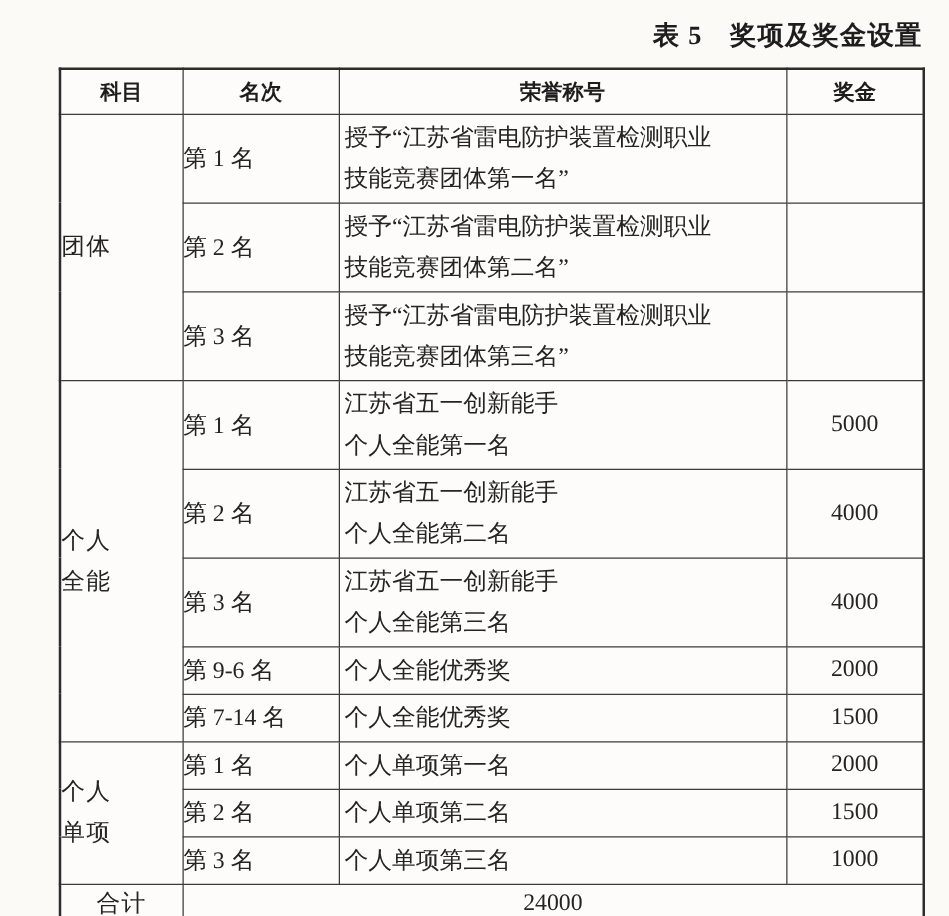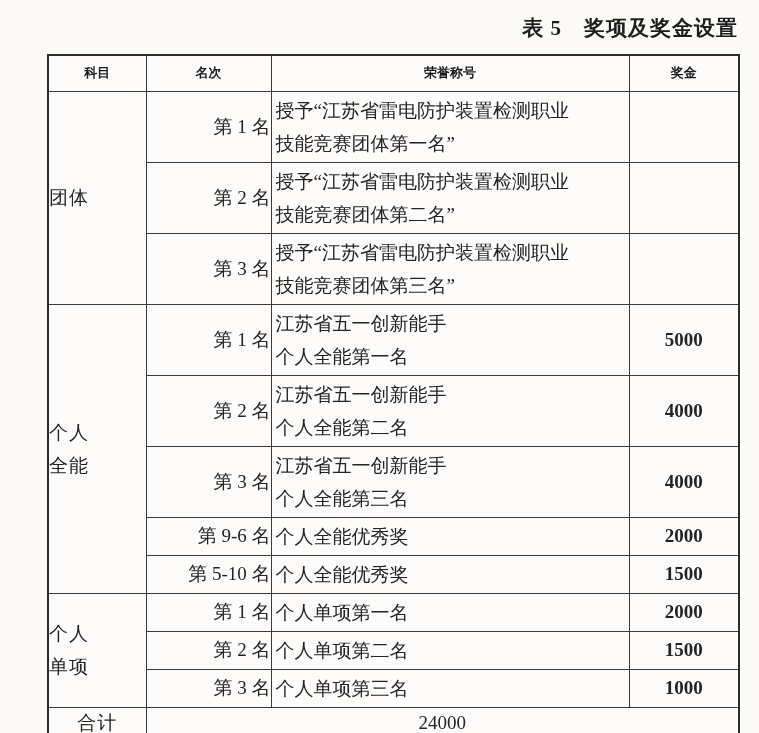--- a/index.html
+++ b/index.html
@@ -39,43 +39,42 @@
   th, td {
     border: 1px solid #3b3b3b;
     font-size: 19px;
     color: #242424;
     vertical-align: middle;
   }
   th {
     height: 36px;
     font-weight: bold;
     text-align: center;
-    font-size: 13px;
+    font-size: 17px;
     color: #1d1d1d;
   }
   td.subject {
     text-align: left;
     white-space: pre-line;
     line-height: 33px;
     letter-spacing: 1px;
   }
   td.rank {
-    text-align: right;
+    text-align: left;
     white-space: nowrap;
   }
   td.honor {
     text-align: left;
     padding: 2px 4px 2px 4px;
     white-space: pre-line;
     line-height: 33px;
   }
   td.prize {
     text-align: center;
     font-size: 19px;
-    font-weight: bold;
   }
   tr.h66 > td { height: 66px; }
   tr.h69 > td { height: 69px; }
   tr.h34 > td { height: 34px; }
   tr.h33 > td { height: 33px; }
   td.total-label {
     text-align: center;
     letter-spacing: 1px;
   }
   td.total-value {
@@ -144,21 +143,21 @@
       <td class="honor">江苏省五一创新能手
 个人全能第三名</td>
       <td class="prize">4000</td>
     </tr>
     <tr class="h34">
       <td class="rank">第 9-6 名</td>
       <td class="honor">个人全能优秀奖</td>
       <td class="prize">2000</td>
     </tr>
     <tr class="h34">
-      <td class="rank">第 5-10 名</td>
+      <td class="rank">第 7-14 名</td>
       <td class="honor">个人全能优秀奖</td>
       <td class="prize">1500</td>
     </tr>
 
     <tr class="h34">
       <td class="subject" rowspan="3">个人
 单项</td>
       <td class="rank">第 1 名</td>
       <td class="honor">个人单项第一名</td>
       <td class="prize">2000</td>

